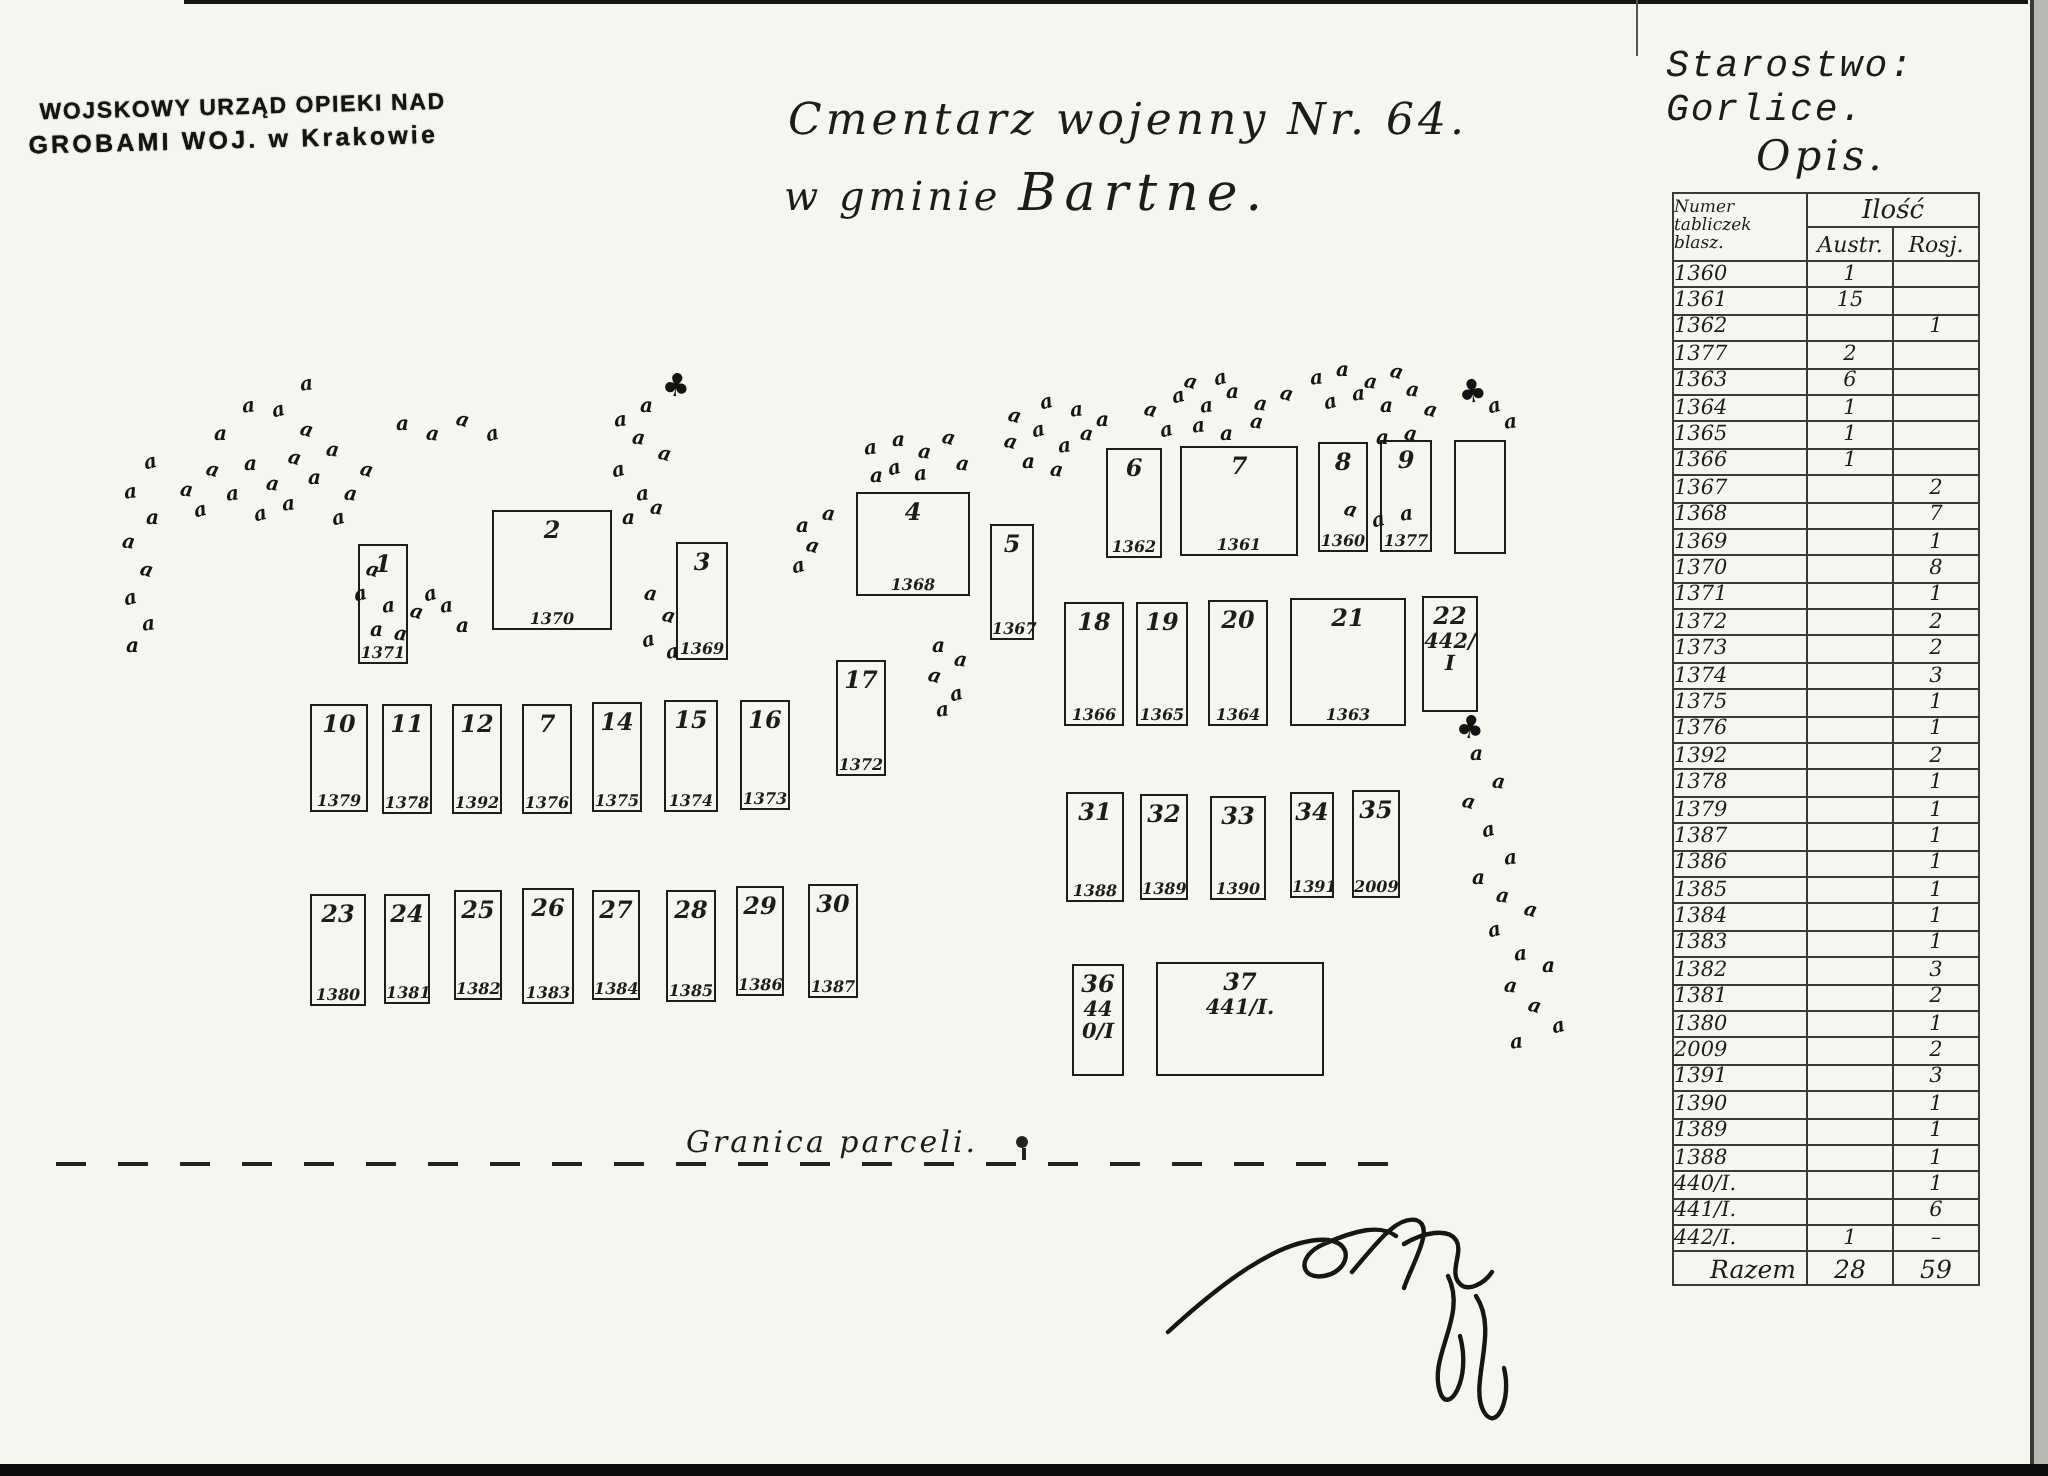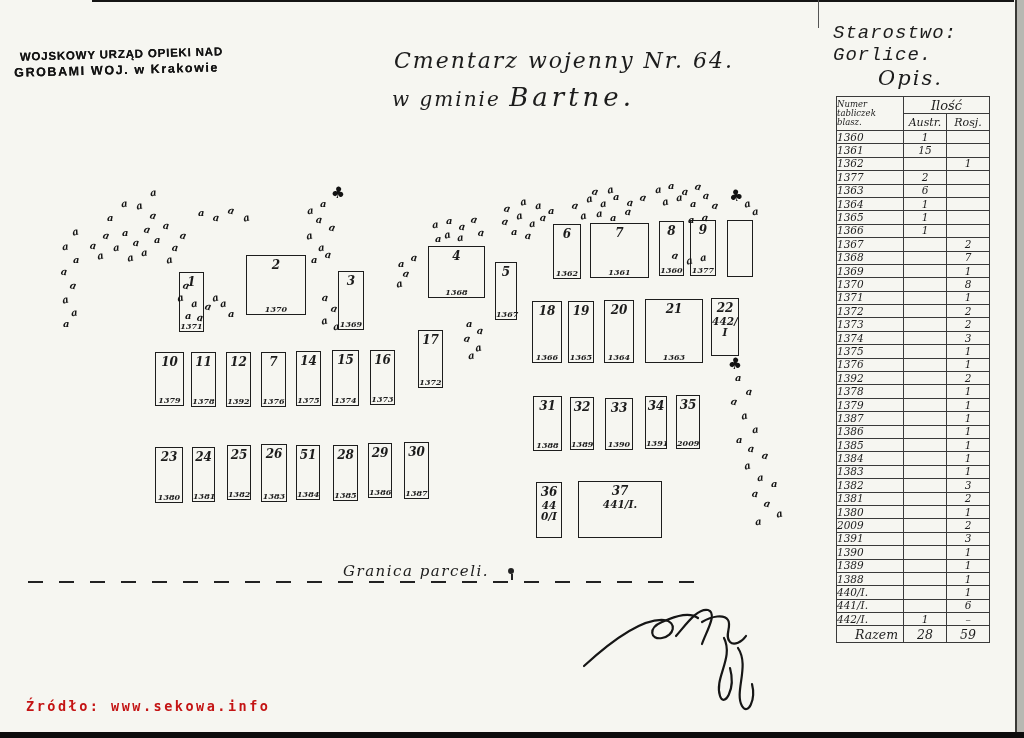--- a/index.html
+++ b/index.html
@@ -399,21 +399,21 @@
       </div>
       <div class="plot" style="left: 227px; top: 445px; width: 22px; height: 53px;">
         <div class="pn">25</div>
         <div class="pg">1382</div>
       </div>
       <div class="plot" style="left: 261px; top: 444px; width: 24px; height: 56px;">
         <div class="pn">26</div>
         <div class="pg">1383</div>
       </div>
       <div class="plot" style="left: 296px; top: 445px; width: 22px; height: 53px;">
-        <div class="pn">51</div>
+        <div class="pn">27</div>
         <div class="pg">1384</div>
       </div>
       <div class="plot" style="left: 333px; top: 445px; width: 23px; height: 54px;">
         <div class="pn">28</div>
         <div class="pg">1385</div>
       </div>
       <div class="plot" style="left: 368px; top: 443px; width: 22px; height: 53px;">
         <div class="pn">29</div>
         <div class="pg">1386</div>
       </div>
@@ -586,15 +586,14 @@
   <svg class="abs signature" width="210" height="130" viewBox="0 0 210 130">
     <g fill="none" stroke="#161616" stroke-width="2.2" stroke-linecap="round">
       <path d="M6 74 C 30 52, 62 26, 86 28 C 100 30, 96 44, 84 46 C 72 48, 70 36, 84 30 C 100 23, 112 20, 120 26"></path>
       <path d="M98 44 C 110 30, 120 16, 130 18 C 140 21, 128 40, 124 52"></path>
       <path d="M124 30 C 134 24, 146 22, 150 28 C 154 34, 146 44, 152 50 C 156 54, 164 50, 168 44"></path>
       <path d="M146 46 C 156 66, 136 86, 142 104 C 146 116, 158 98, 152 76"></path>
       <path d="M160 56 C 172 74, 156 100, 164 114 C 170 124, 178 108, 174 92"></path>
     </g>
   </svg>
 
-  <div class="abs source">Źródło: www.sekowa.info</div>
 
 </div>
 
 </body></html>

